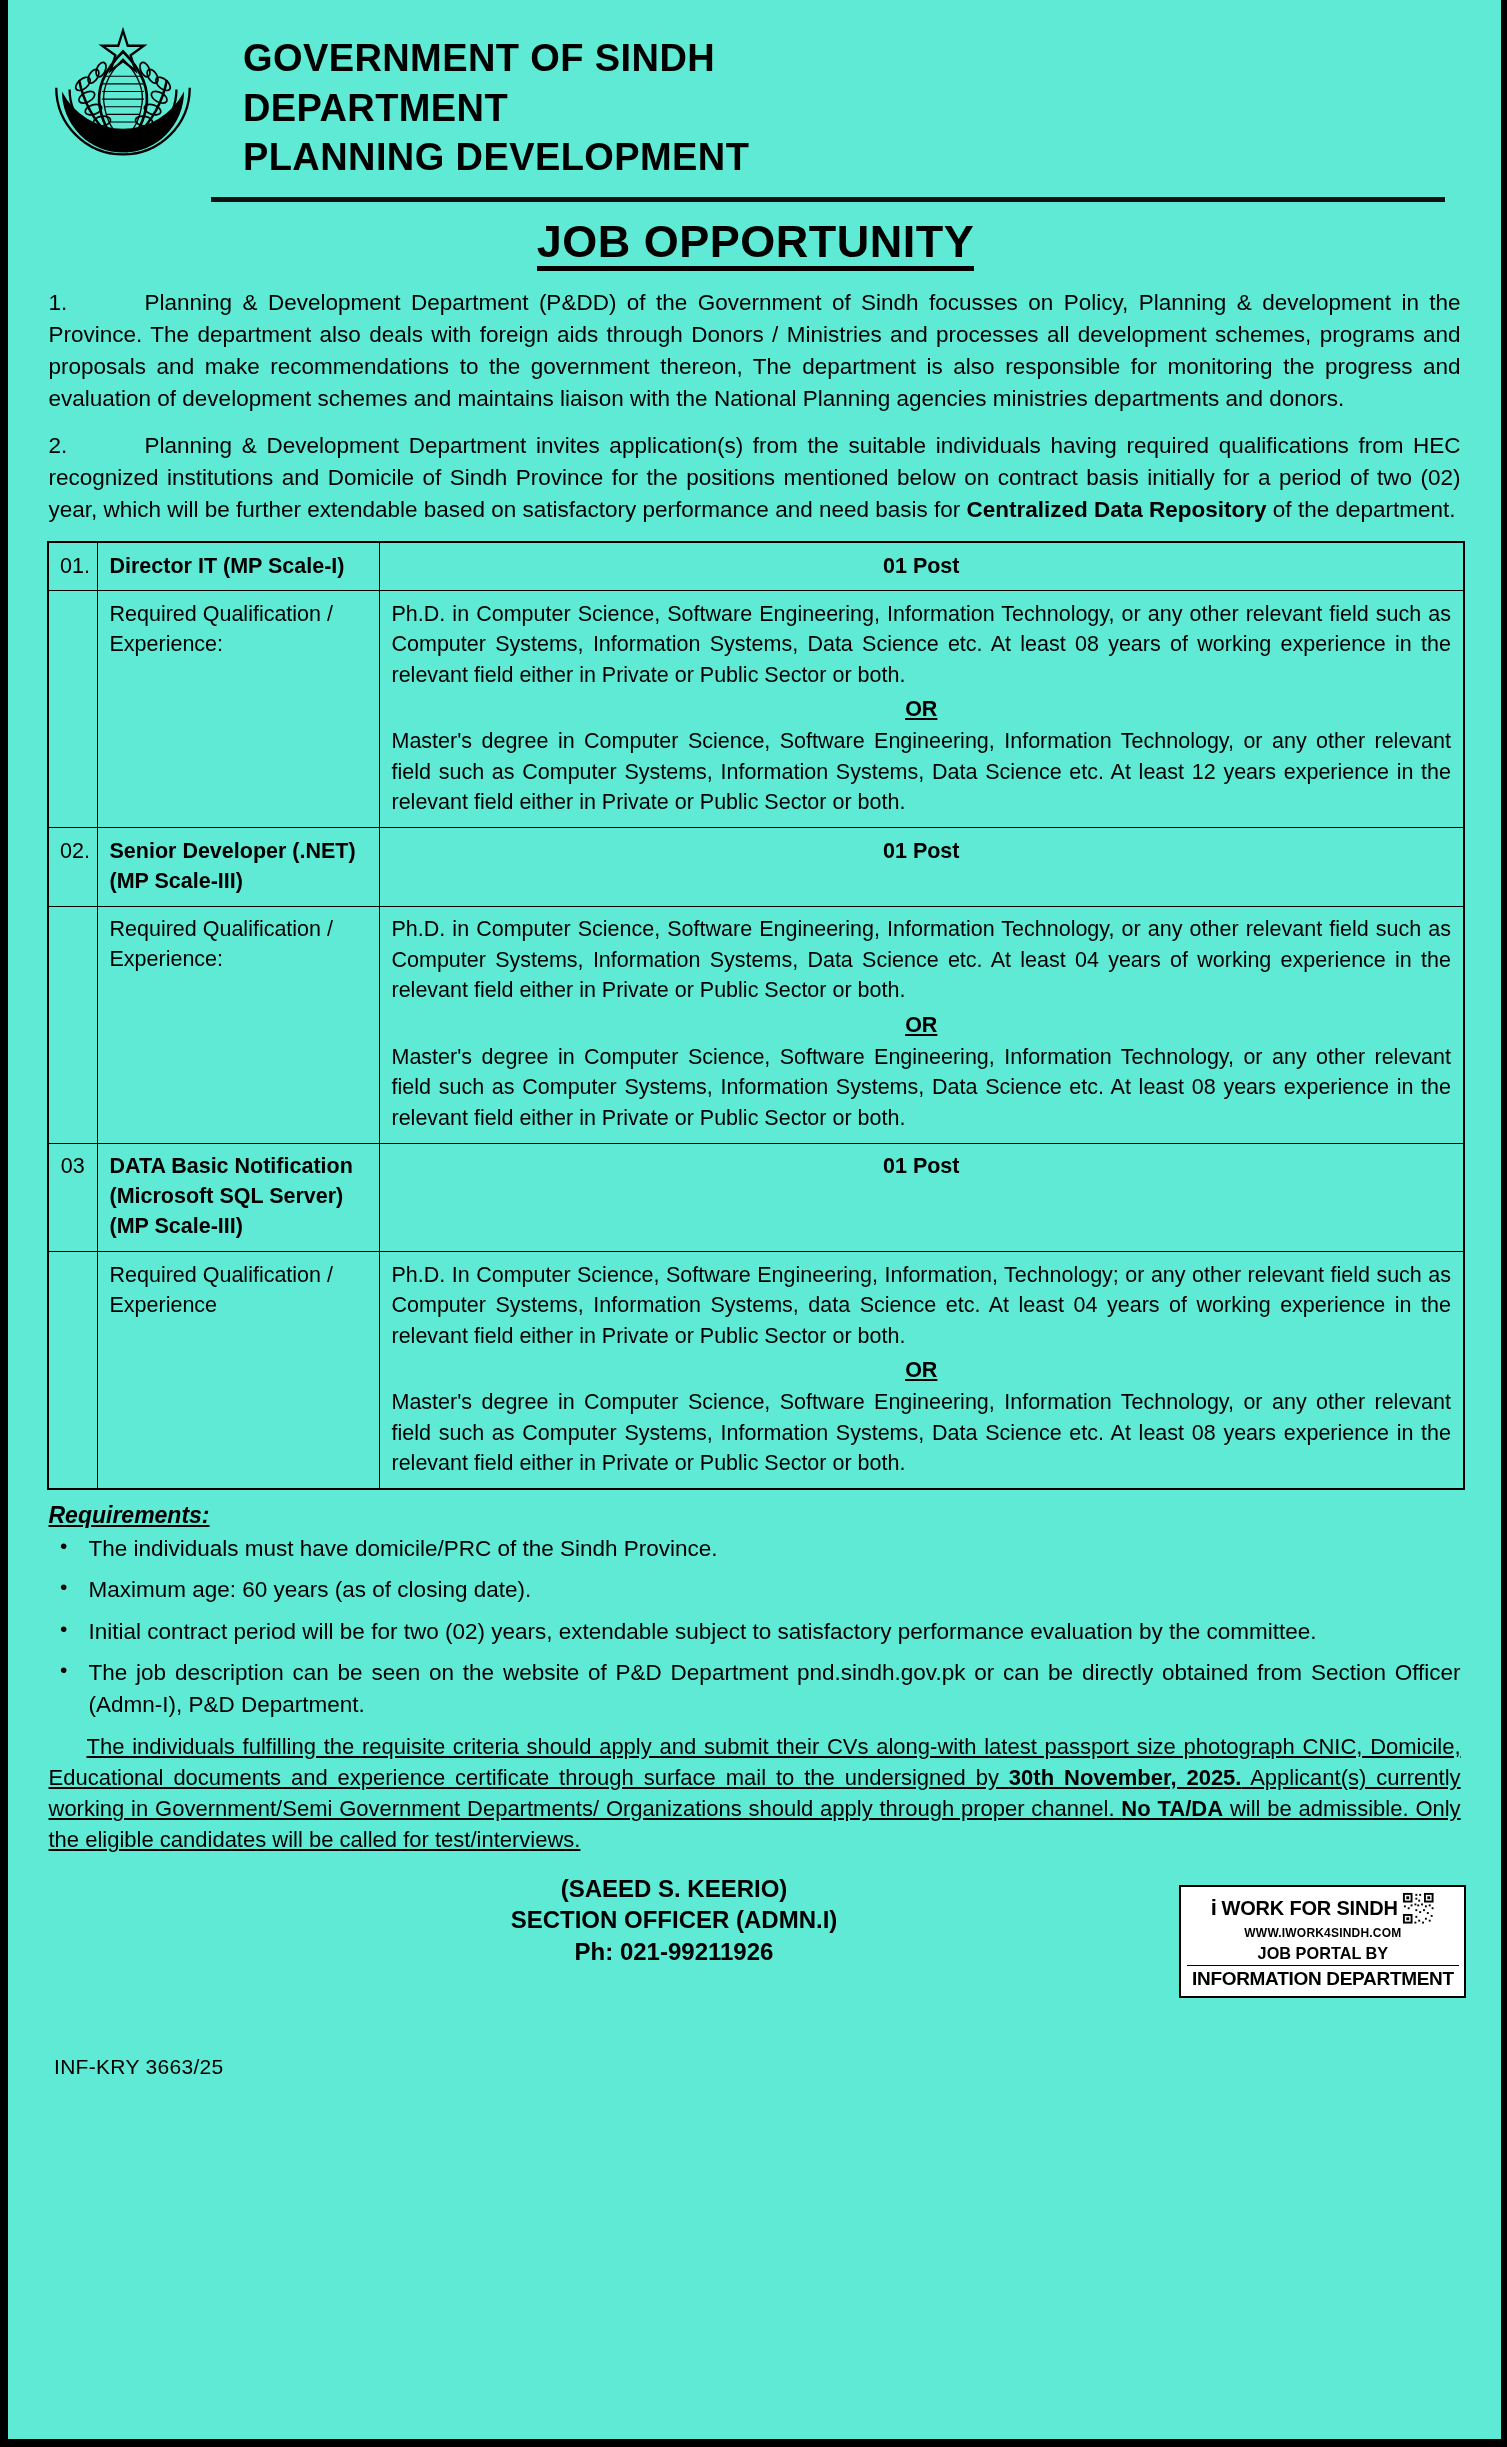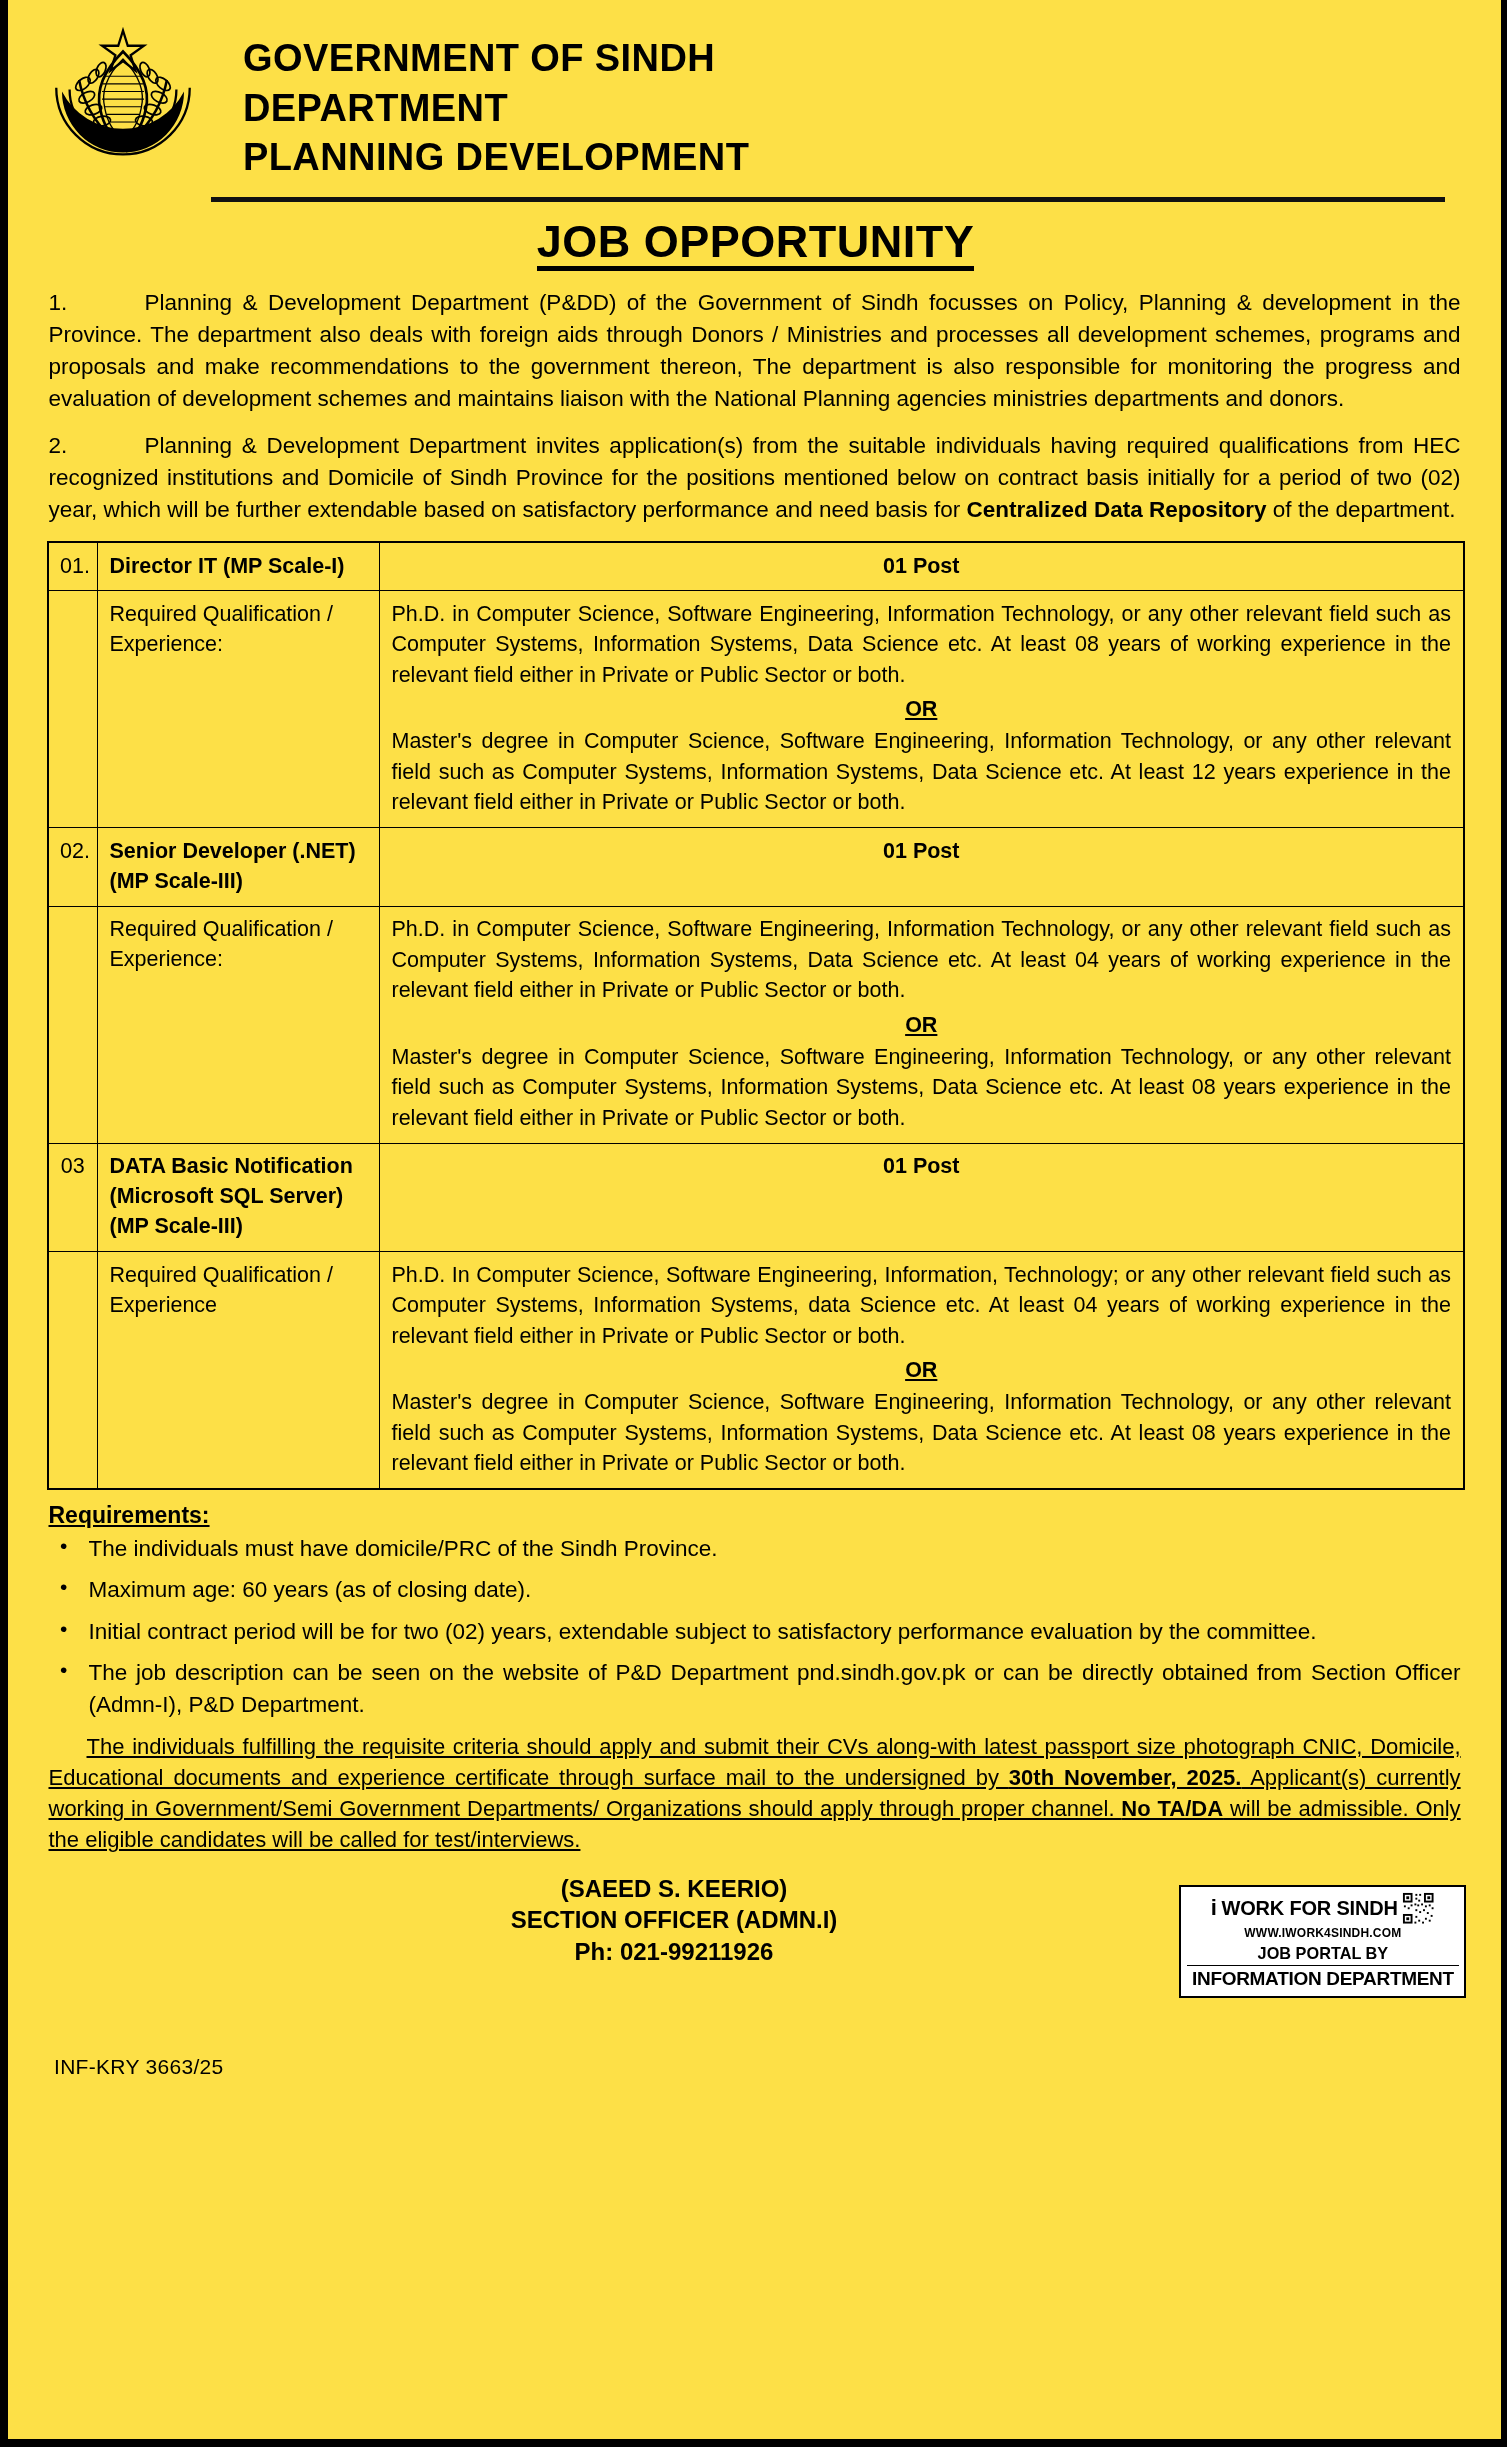--- a/index.html
+++ b/index.html
@@ -16,21 +16,21 @@
     overflow: hidden;
   }
   .page {
     width: 1507px;
     height: 2447px;
     border-left: 8.6px solid #000;
     border-right: 6.7px solid #000;
     border-bottom: 8.6px solid #000;
     padding: 0;
     position: relative;
-    background: #fde047;
+    background: #5eead4;
   }
   .inner {
     padding: 7.6px 27px 0 29px;
   }
 
   
   .header {
     display: flex;
     align-items: flex-start;
     padding-top: 5.7px;
@@ -126,20 +126,21 @@
     font-size: 21.5px;
   }
   .vmid { vertical-align: middle; }
 
   
   .req-head {
     margin: 11.5px 0 3.8px 11.5px;
     font-size: 23px;
     font-weight: bold;
     text-decoration: underline;
+    font-style: italic;
   }
   ul.req {
     list-style: none;
     margin: 0 13.4px 0 11.5px;
     padding: 0;
   }
   ul.req li {
     position: relative;
     padding-left: 40px;
     margin-bottom: 9.6px;

